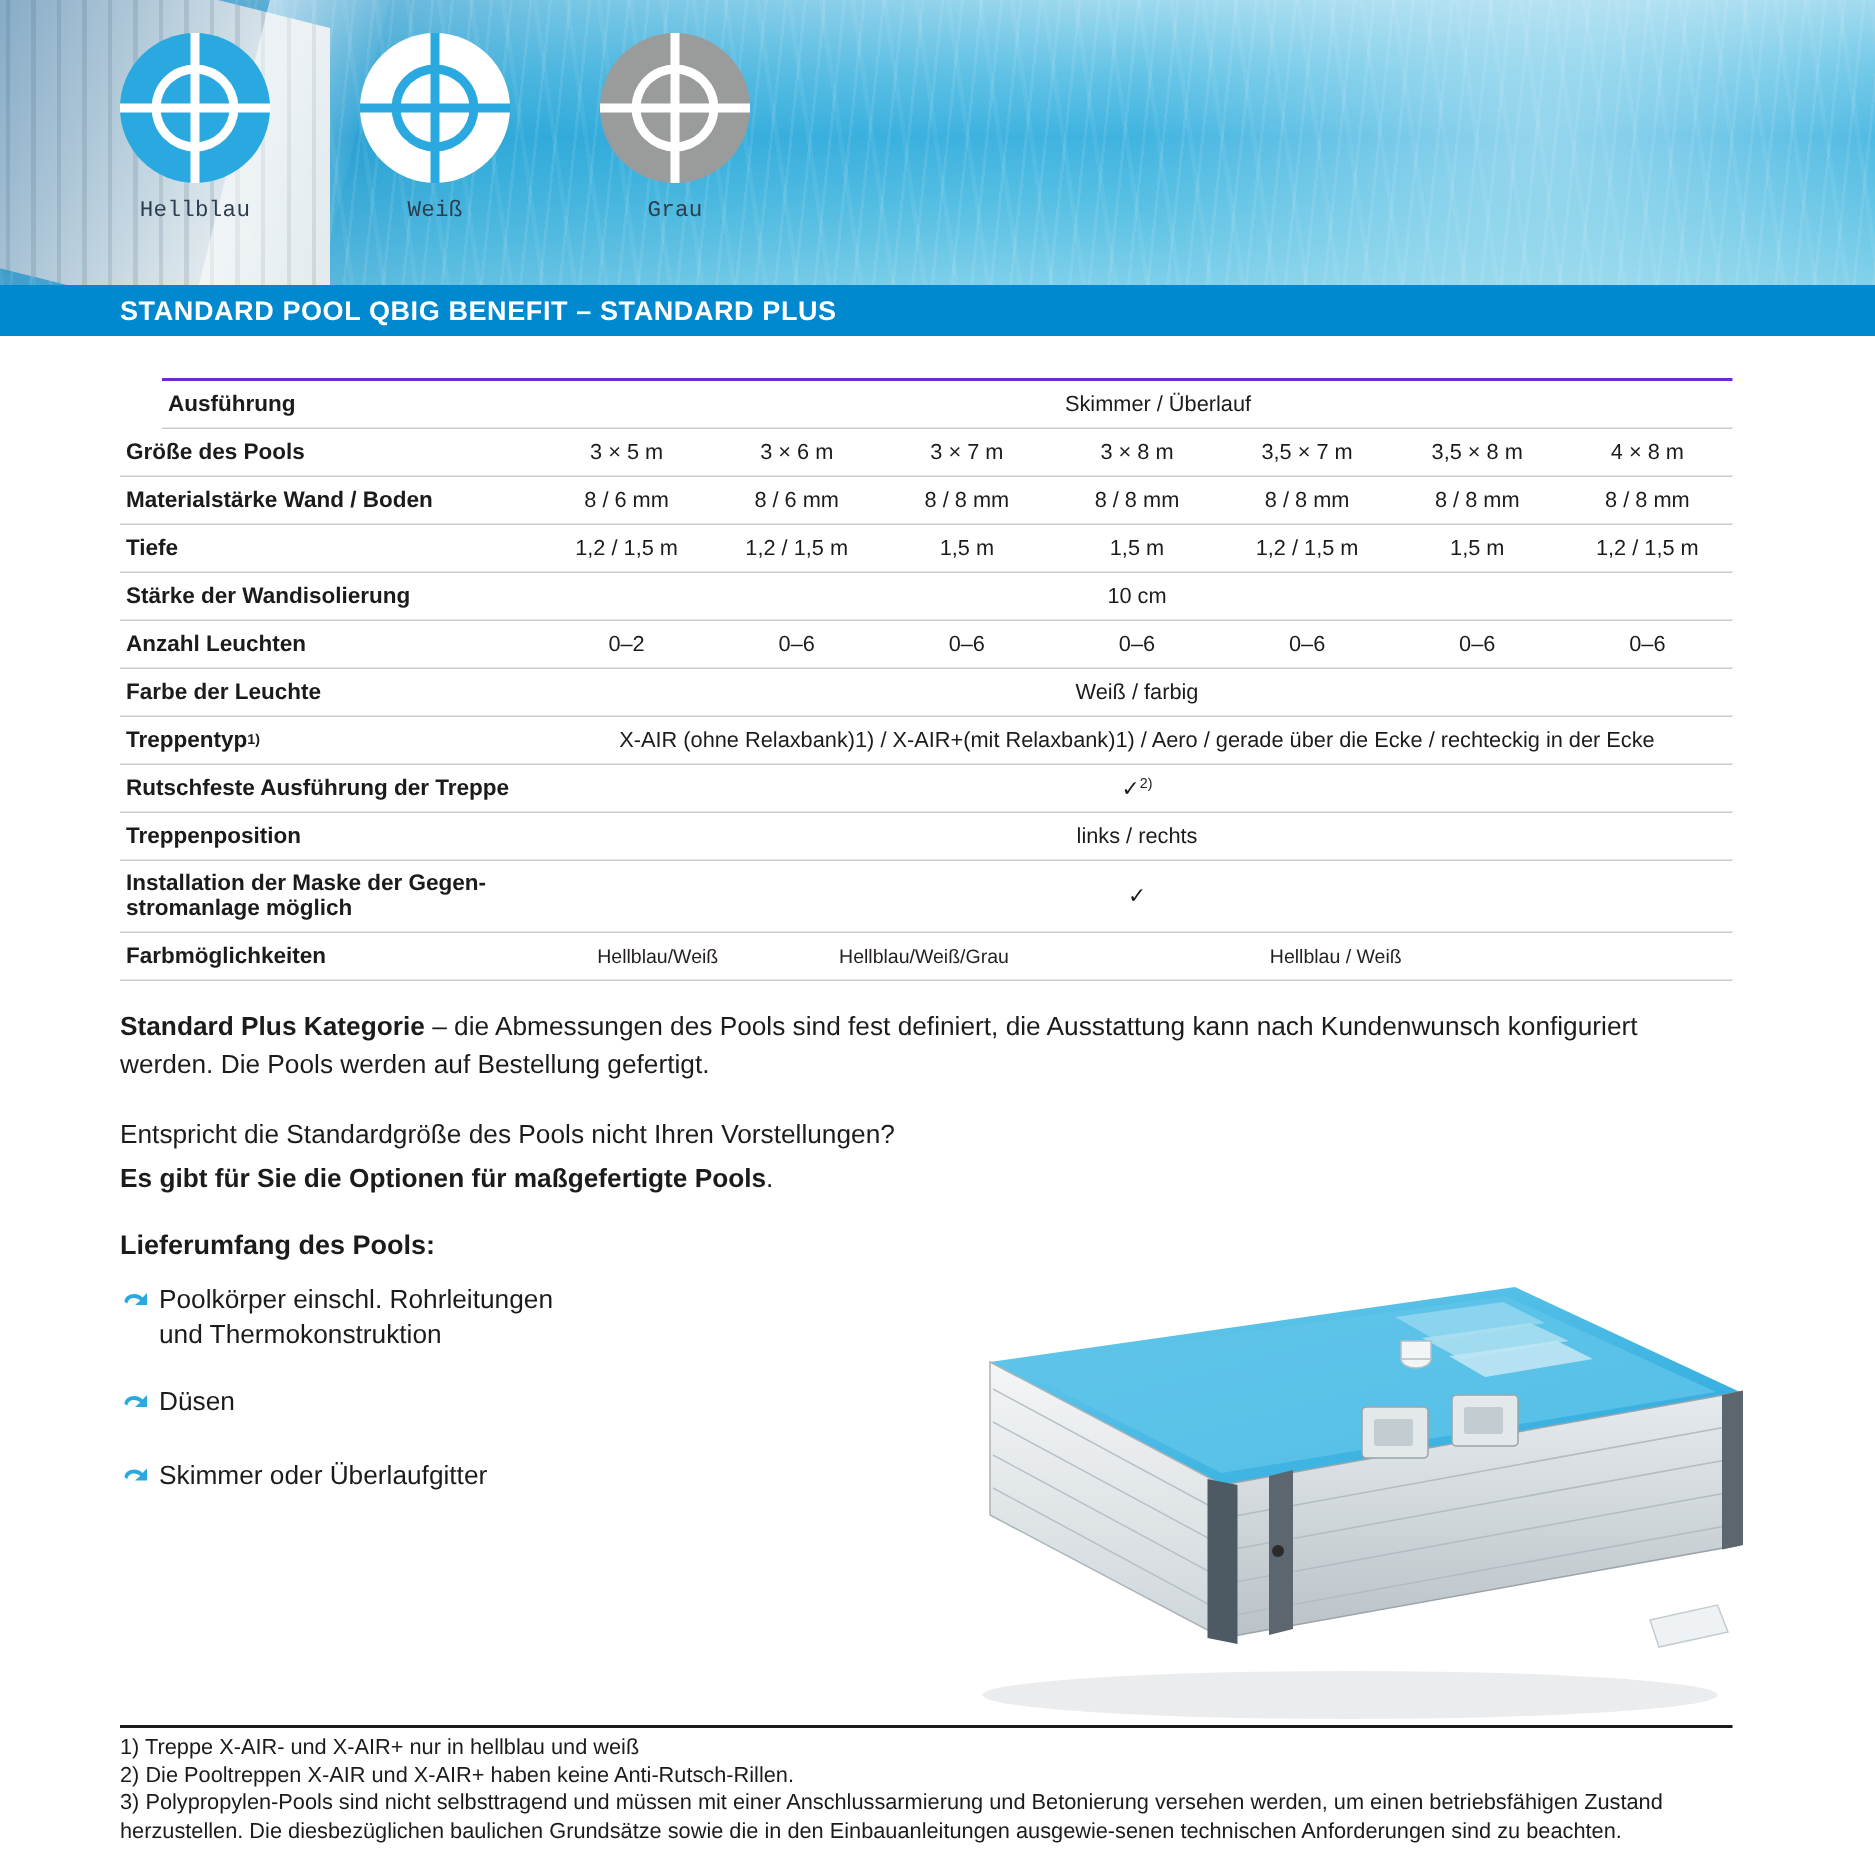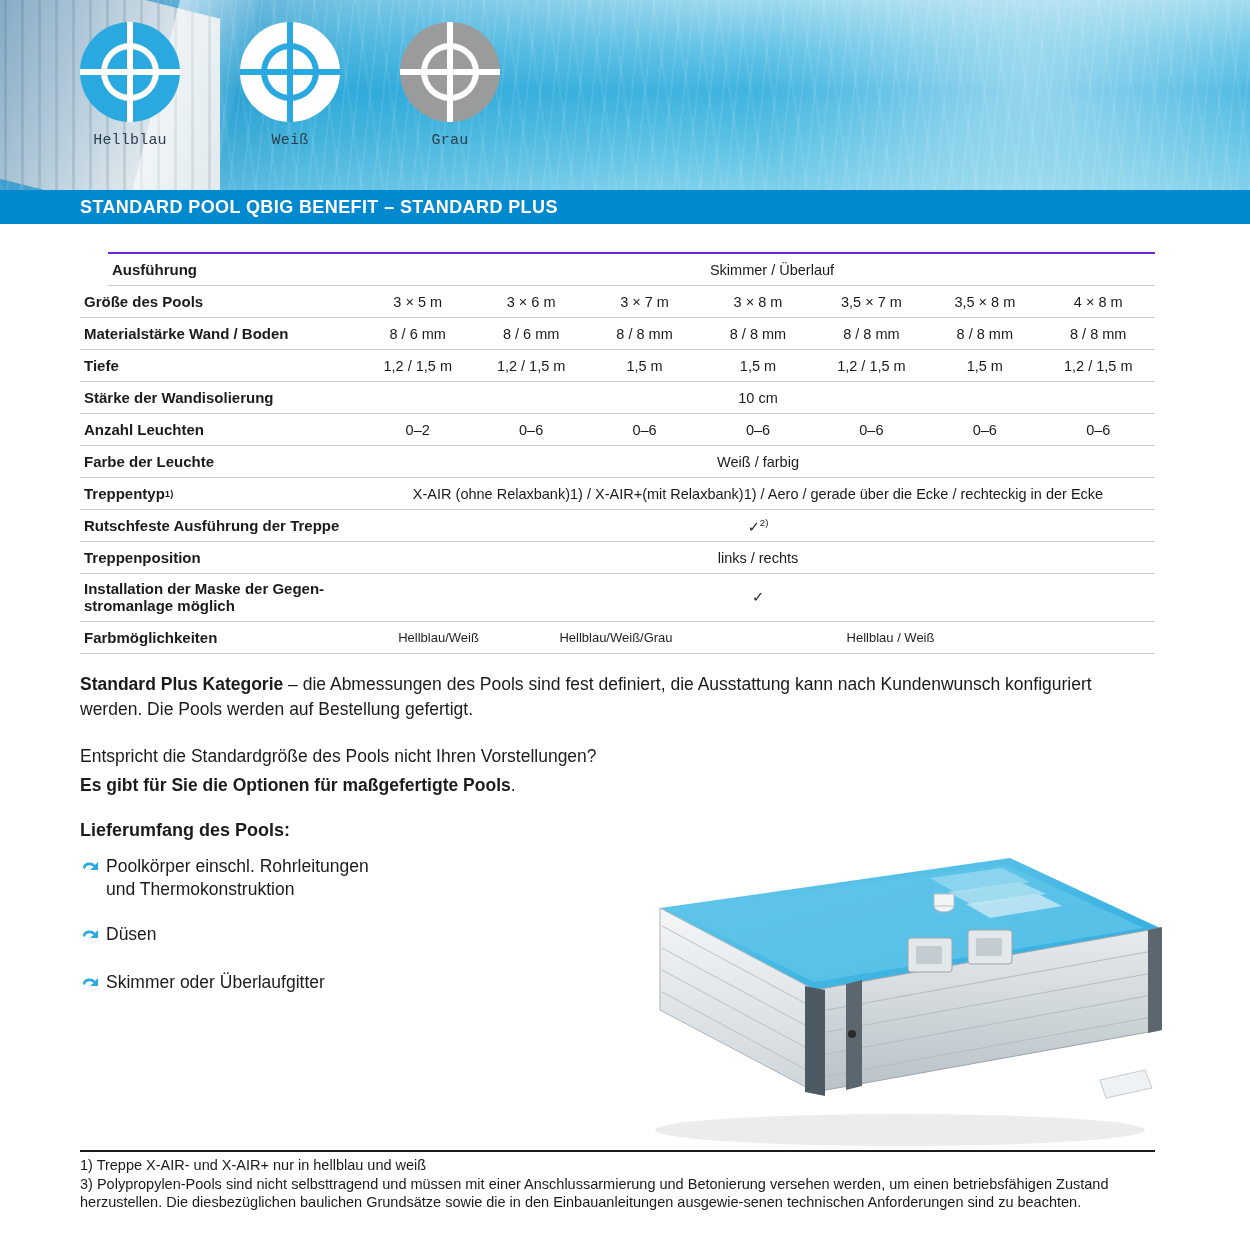--- a/index.html
+++ b/index.html
@@ -419,14 +419,15 @@
 
     <polygon points="500,250 545,240 552,258 506,268" fill="#eef2f4" stroke="#c4ccd0"></polygon>
 
     <circle cx="252" cy="204" r="4" fill="#2b2b2b"></circle>
   </svg>
 </div>
 
 <div class="fn-rule"></div>
 <div class="footnotes">
   <p>1) Treppe X-AIR- und X-AIR+ nur in hellblau und weiß</p>
+  <p>2) Die Pooltreppen X-AIR und X-AIR+ haben keine Anti-Rutsch-Rillen.</p>
   <p>3) Polypropylen-Pools sind nicht selbsttragend und müssen mit einer Anschlussarmierung und Betonierung versehen werden, um einen betriebsfähigen Zustand herzustellen. Die diesbezüglichen baulichen Grundsätze sowie die in den Einbauanleitungen ausgewie-senen technischen Anforderungen sind zu beachten.</p>
 </div>
 
 </body></html>

